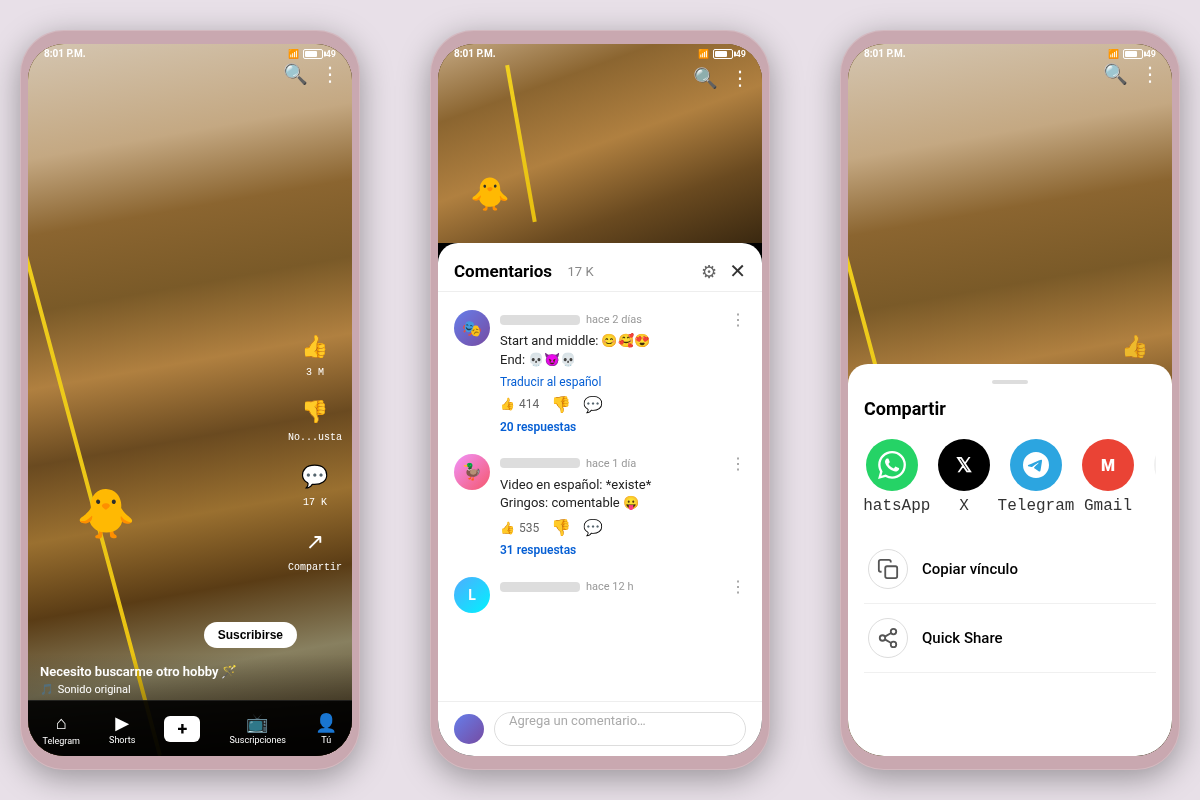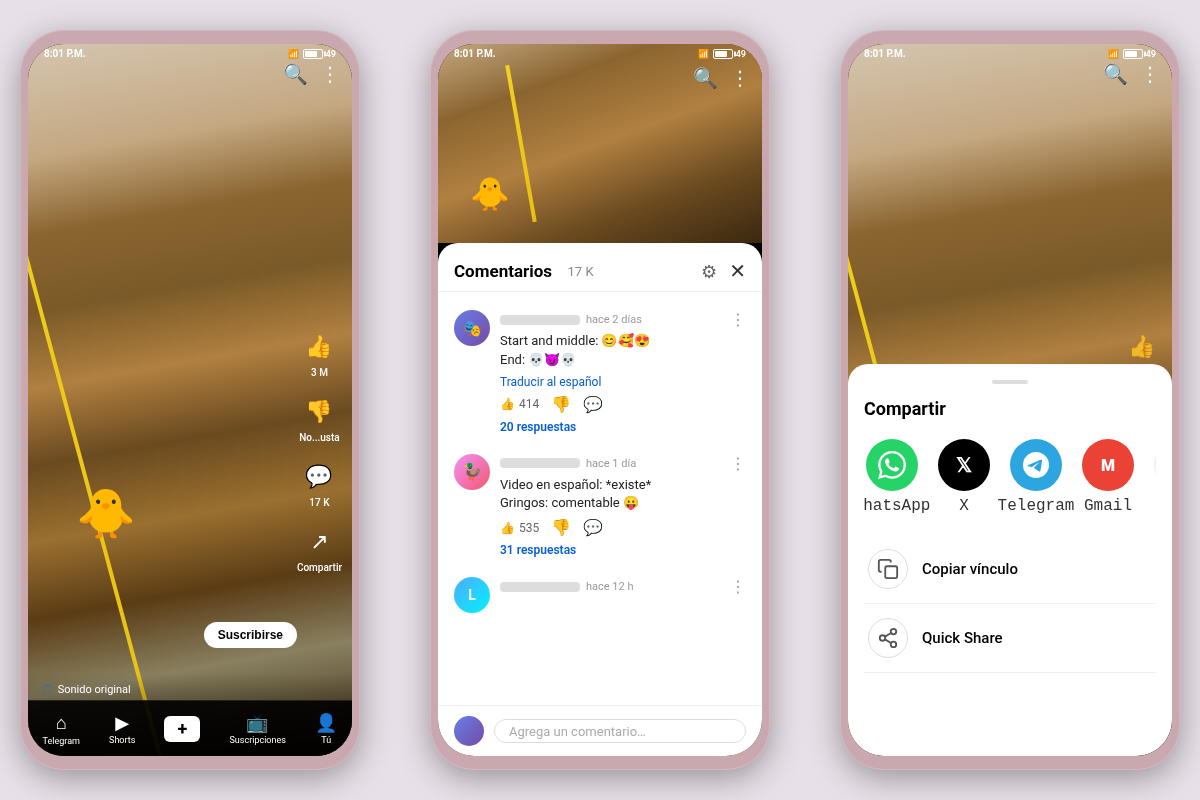--- a/index.html
+++ b/index.html
@@ -165,20 +165,21 @@
       display: flex;
       align-items: center;
       justify-content: center;
       font-size: 22px;
     }
 
     .control-label {
       font-size: 10px;
       color: white;
       font-weight: 500;
+      font-family: Liberation Mono, monospace;
     }
 
     
     .video-bottom-overlay {
       position: absolute;
       bottom: 0;
       left: 0;
       right: 0;
       padding: 10px 12px 60px;
       background: linear-gradient(transparent, rgba(0,0,0,0.6));
@@ -417,28 +418,28 @@
 
     .comment-input-avatar {
       width: 30px;
       height: 30px;
       border-radius: 50%;
       background: linear-gradient(135deg, #667eea, #764ba2);
     }
 
     .comment-input {
       flex: 1;
-      height: 24px;
+      height: 34px;
       border: 1px solid #ddd;
       border-radius: 20px;
       padding: 0 14px;
       font-size: 13px;
       color: #999;
       display: flex;
-      align-items: center;
+      align-items: flex-start;
     }
 
     
     .share-sheet {
       position: absolute;
       bottom: 0;
       left: 0;
       right: 0;
       height: 55%;
       background: white;
@@ -580,20 +581,21 @@
         </div>
         <div class="control-btn">
           <div class="control-icon">↗</div>
           <span class="control-label">Compartir</span>
         </div>
       </div>
 
       <button class="subscribe-btn">Suscribirse</button>
 
       <div class="video-bottom-overlay">
+        <div class="video-title">Necesito buscarme otro hobby 🪄</div>
         <div class="video-sound">
           <span>🎵</span>
           <span>Sonido original</span>
         </div>
       </div>
 
       <div class="bottom-nav">
         <div class="nav-item">
           <div class="nav-icon">⌂</div>
           <span>Telegram</span>

